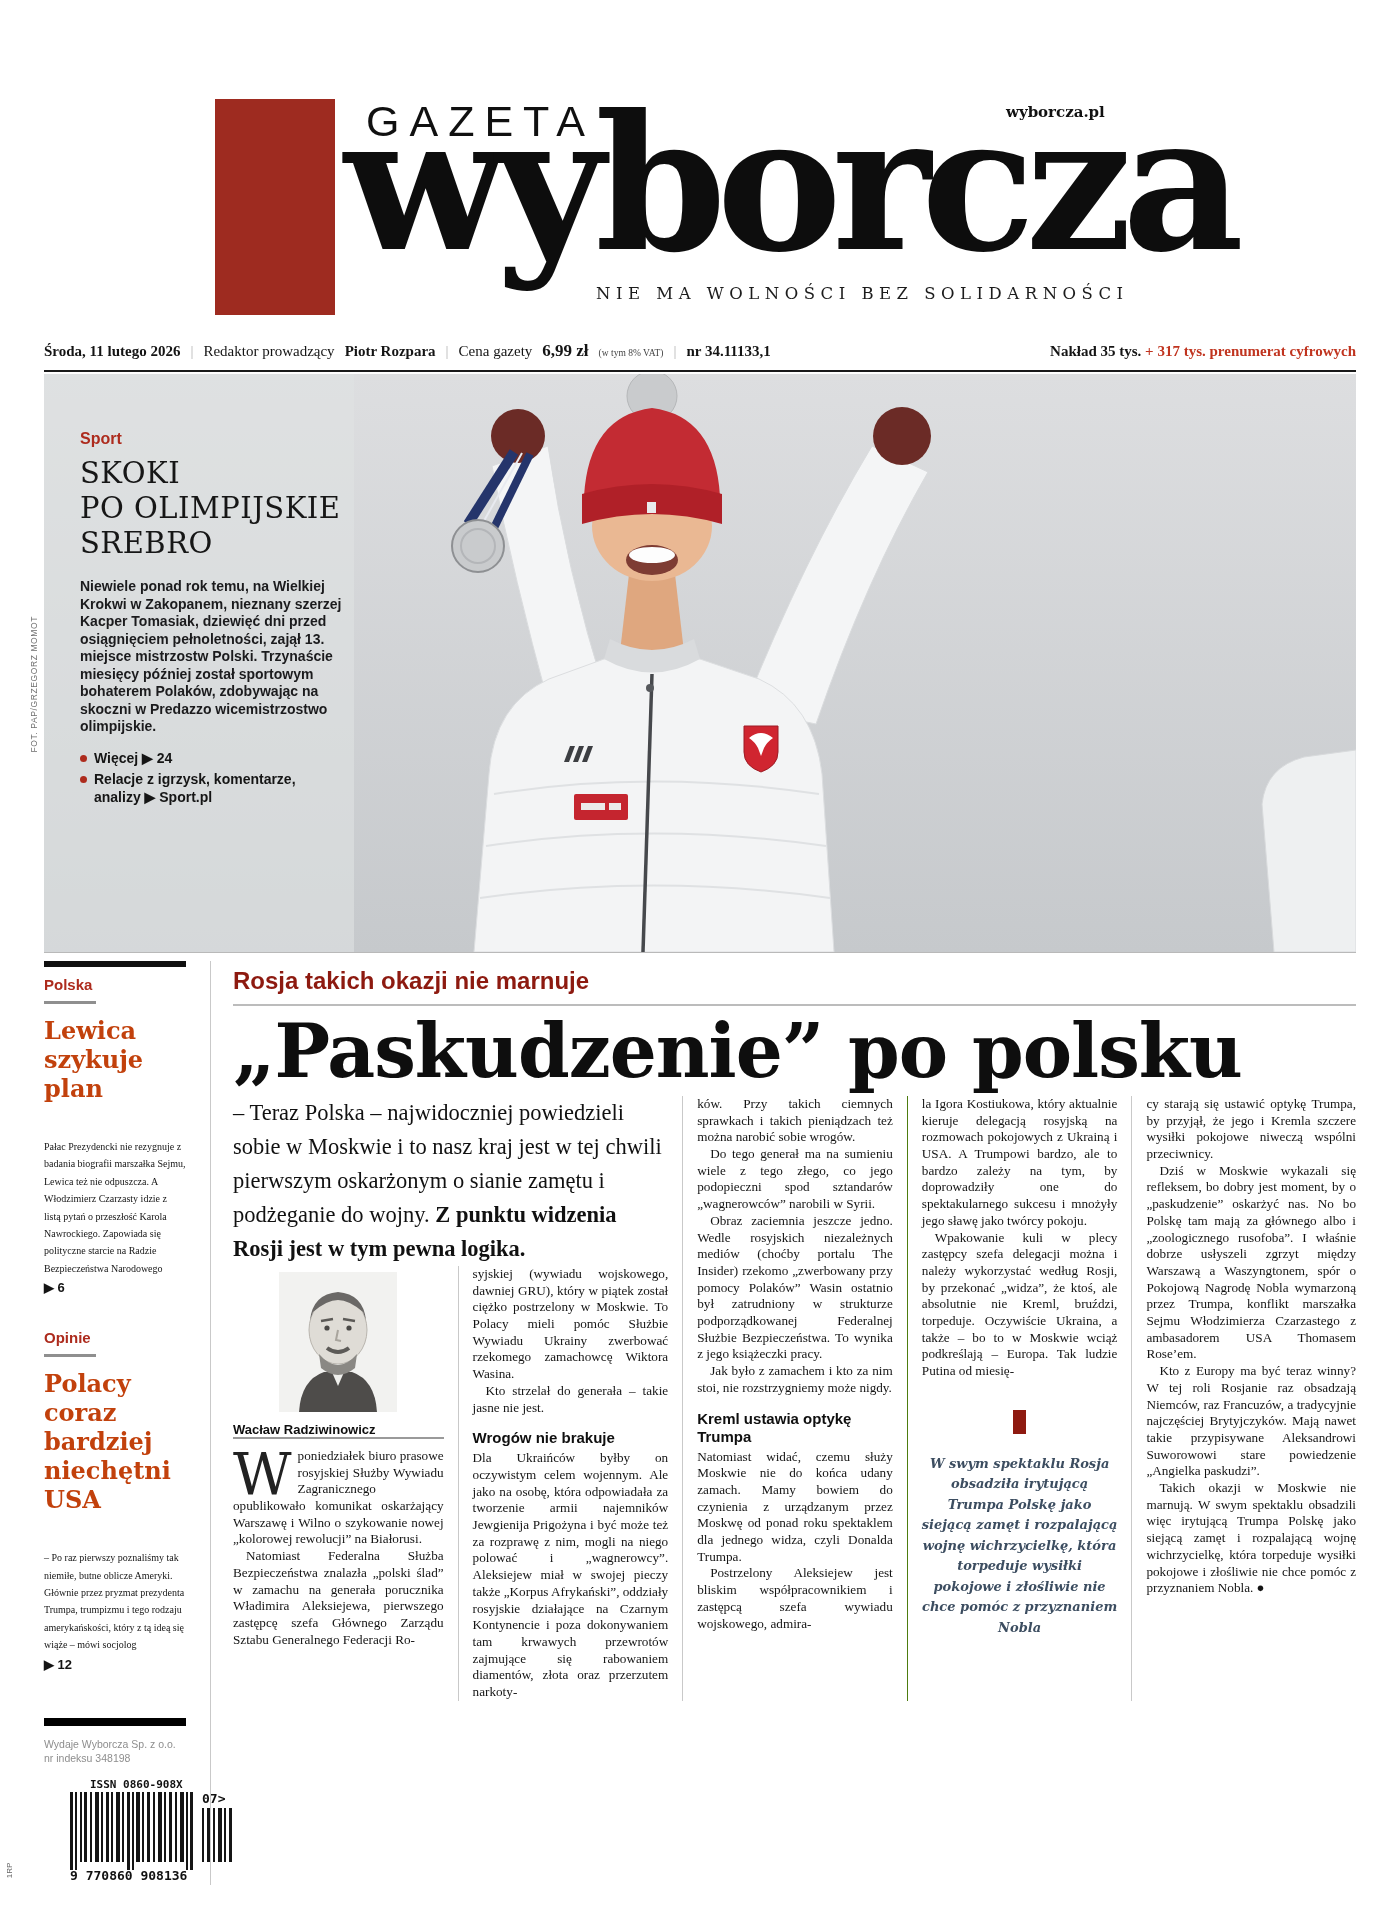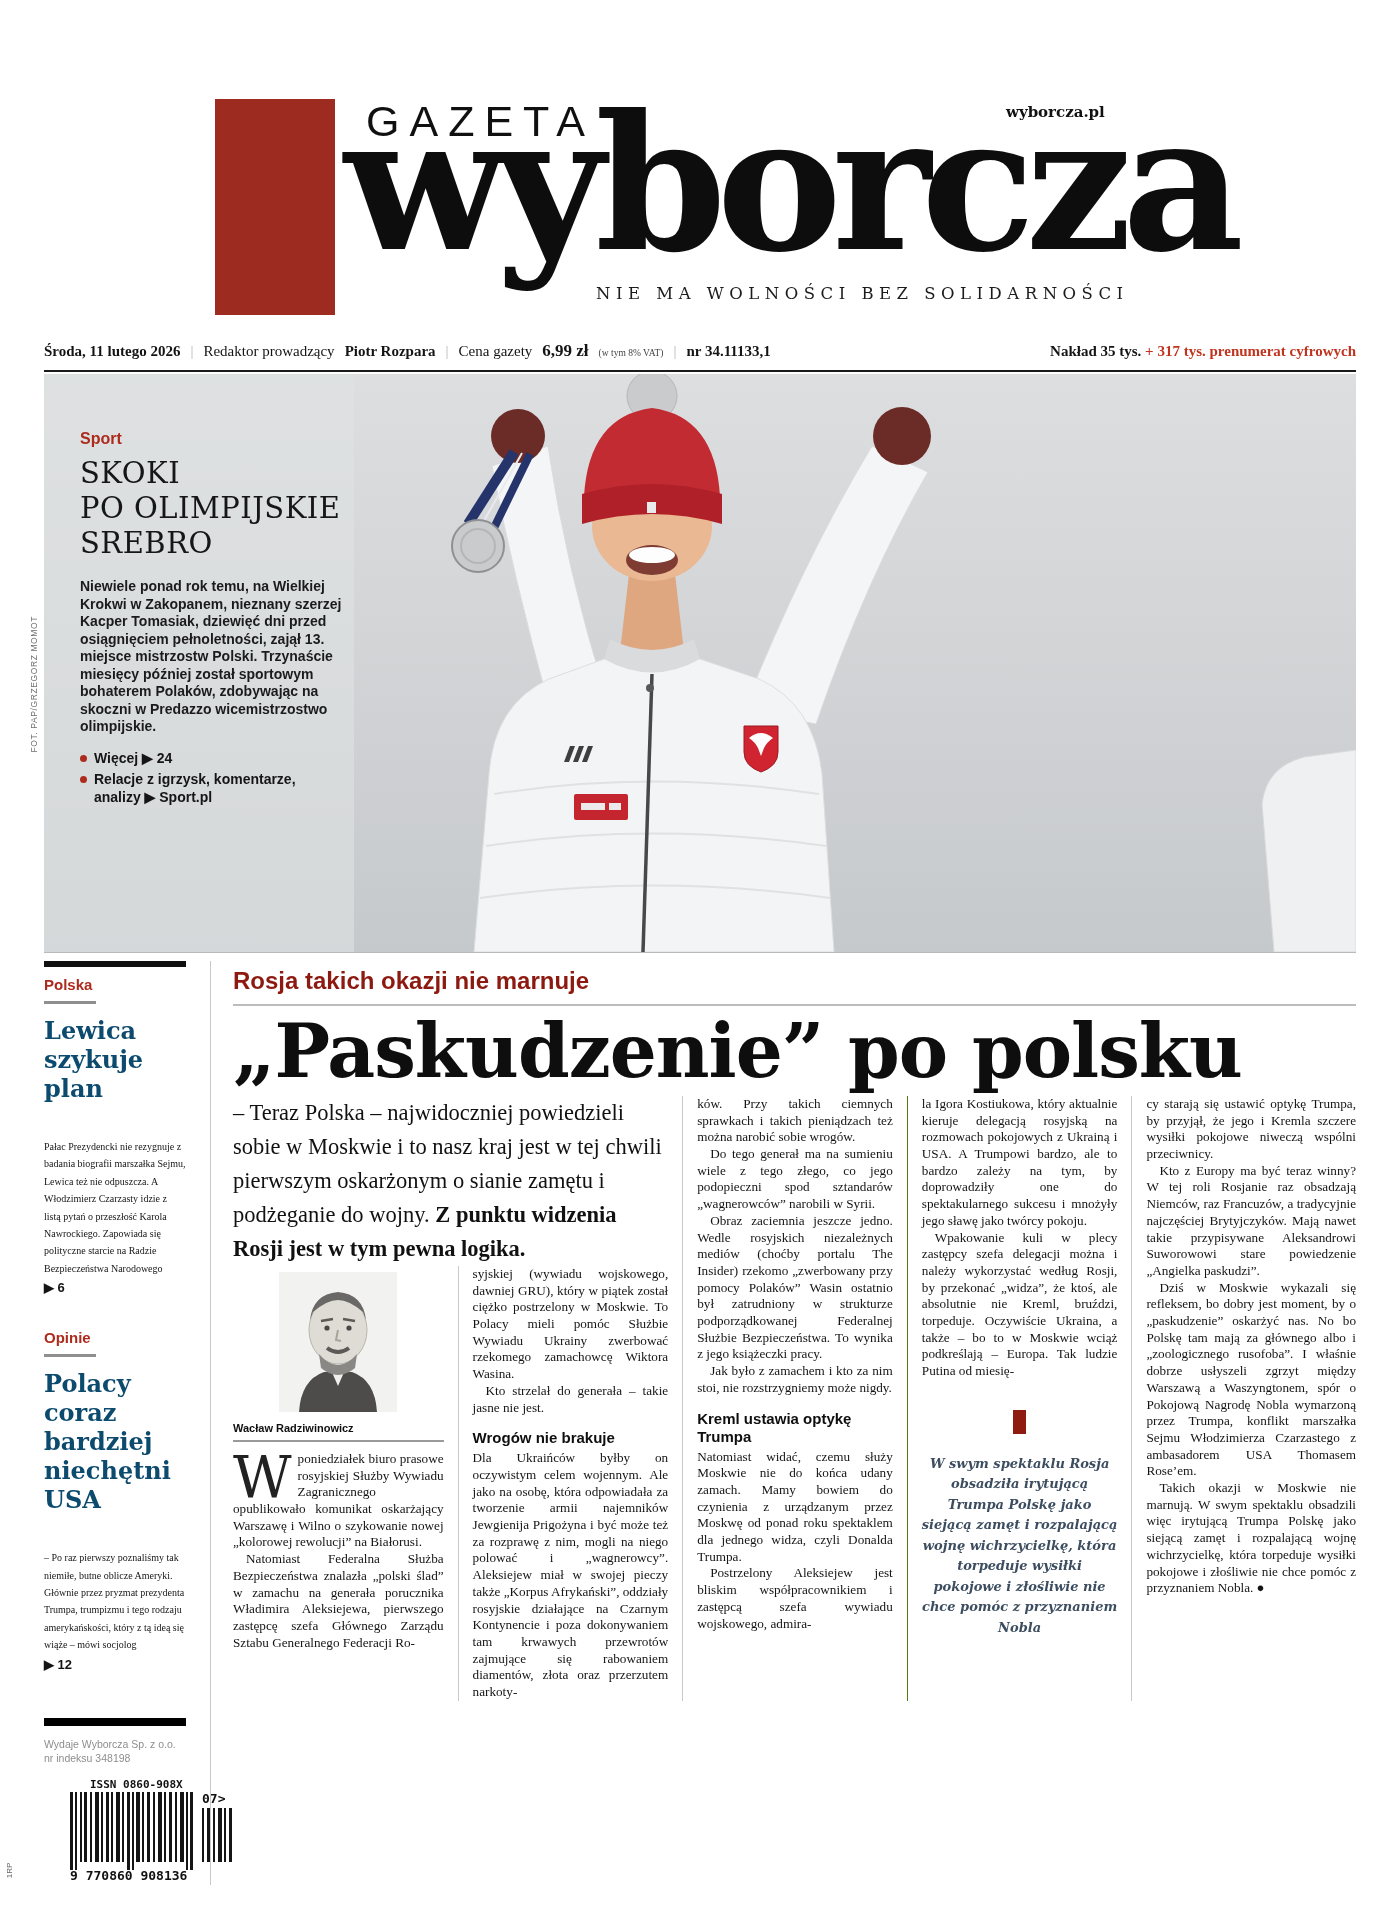--- a/index.html
+++ b/index.html
@@ -48,21 +48,21 @@
   .credit{position:absolute;left:-15px;bottom:200px;writing-mode:vertical-rl;transform:rotate(180deg);
           font-family:"Liberation Sans",sans-serif;font-size:8.5px;letter-spacing:.6px;color:#6f6f6f;}
 
   
   .lower{display:flex;margin:8px 44px 0;}
   .rail{width:142px;flex:none;}
   .railbar{height:6px;background:#101010;margin-bottom:9px;}
   .sec-label{font-family:"Liberation Sans",sans-serif;font-weight:700;font-size:15px;color:#ad2b1d;}
   .sec-rule{width:52px;height:3px;background:#8f8f8f;margin:8px 0 12px;}
   .rail h3{margin:0 0 14px;font-family:"DejaVu Serif",serif;font-weight:700;font-size:24px;
-           line-height:29px;color:#0c4a6e;}
+           line-height:29px;color:#c2410c;}
   .rail-body{font-size:10px;line-height:17.4px;color:#151515;margin-top:35px;}
   .rail-ref{font-family:"Liberation Sans",sans-serif;font-weight:700;font-size:13px;margin-top:3px;}
   .opinie{margin-top:34px;}
   .publisher{margin-top:46px;}
   .pubbar{height:8px;background:#000;margin-bottom:11px;}
   .pub-line{font-family:"Liberation Sans",sans-serif;font-size:10.5px;line-height:14px;color:#8e8e8e;}
   .barcode{margin:12px 0 0 26px;}
   .bc-text{font-family:"DejaVu Sans Mono",monospace;font-weight:700;}
 
   
@@ -80,22 +80,22 @@
   .c1b{grid-area:2/1/3/2;padding-left:0 !important;}
   .c2b{grid-area:2/2/3/3;border-left:1px solid #c9c9c9;}
   .c3{grid-area:1/3/3/4;border-left:1px solid #c9c9c9;padding-top:52px;}
   .c4{grid-area:1/4/3/5;border-left:1px solid #4d7c0f;padding-top:52px;}
   .c5{grid-area:1/5/3/6;border-left:1px solid #c9c9c9;padding-top:52px;padding-right:0 !important;}
   .cols p{margin:0;font-size:13.2px;line-height:16.7px;text-align:justify;color:#141414;}
   .cols p.indent{text-indent:13px;}
   .cols h4{margin:13px 0 3px;font-family:"Liberation Sans",sans-serif;font-weight:700;
            font-size:15px;line-height:18px;color:#0f0f0f;}
   .portrait{display:block;margin:6px auto 10px;}
-  .byline{font-family:"Liberation Sans",sans-serif;font-weight:700;font-size:11px;color:#0f0f0f;
-          padding-bottom:6px;border-bottom:2px solid #9a9a9a;margin-bottom:9px;}
+  .byline{font-family:"Liberation Sans",sans-serif;font-weight:700;font-size:13px;color:#0f0f0f;
+          border-bottom:2px solid #9a9a9a;margin-bottom:9px;}
   .dropcap{float:left;font-family:"DejaVu Serif",serif;font-size:57px;line-height:46px;
            padding:3px 6px 0 0;color:#222;}
   .pq-mark{width:13px;height:24px;background:#8e1a10;margin:30px auto 20px;}
   .pullquote{margin:0;font-family:"DejaVu Serif",serif;font-style:italic;font-weight:700;
              font-size:13px;line-height:20.5px;color:#3c4d60;text-align:center;}
   .edge-code{position:absolute;left:2px;top:1866px;transform:rotate(-90deg);
              font-family:"Liberation Sans",sans-serif;font-size:8px;color:#666;}
 </style>
 </head>
 <body>
@@ -311,22 +311,22 @@
 
         <div class="c4">
           <p>la Igora Kostiukowa, który aktualnie kieruje delegacją rosyjską na rozmowach pokojowych z Ukrainą i USA. A Trumpowi bardzo, ale to bardzo zależy na tym, by doprowadziły one do spektakularnego sukcesu i mnożyły jego sławę jako twórcy pokoju.</p>
           <p class="indent">Wpakowanie kuli w plecy zastępcy szefa delegacji można i należy wykorzystać według Rosji, by przekonać „widza”, że ktoś, ale absolutnie nie Kreml, bruździ, torpeduje. Oczywiście Ukraina, a także – bo to w Moskwie wciąż podkreślają – Europa. Tak ludzie Putina od miesię-</p>
           <div class="pq-mark"></div>
           <blockquote class="pullquote">W swym spektaklu Rosja obsadziła irytującą Trumpa Polskę jako siejącą zamęt i rozpalającą wojnę wichrzycielkę, która torpeduje wysiłki pokojowe i złośliwie nie chce pomóc z przyznaniem Nobla</blockquote>
         </div>
 
         <div class="c5">
           <p>cy starają się ustawić optykę Trumpa, by przyjął, że jego i Kremla szczere wysiłki pokojowe niweczą wspólni przeciwnicy.</p>
+          <p class="indent">Dziś w Moskwie wykazali się refleksem, bo dobry jest moment, by o „paskudzenie” oskarżyć nas. No bo Polskę tam mają za głównego albo i „zoologicznego rusofoba”. I właśnie dobrze usłyszeli zgrzyt między Warszawą a Waszyngtonem, spór o Pokojową Nagrodę Nobla wymarzoną przez Trumpa, konflikt marszałka Sejmu Włodzimierza Czarzastego z ambasadorem USA Thomasem Rose’em.</p>
           <p class="indent">Kto z Europy ma być teraz winny? W tej roli Rosjanie raz obsadzają Niemców, raz Francuzów, a tradycyjnie najczęściej Brytyjczyków. Mają nawet takie przypisywane Aleksandrowi Suworowowi stare powiedzenie „Angielka paskudzi”.</p>
-          <p class="indent">Dziś w Moskwie wykazali się refleksem, bo dobry jest moment, by o „paskudzenie” oskarżyć nas. No bo Polskę tam mają za głównego albo i „zoologicznego rusofoba”. I właśnie dobrze usłyszeli zgrzyt między Warszawą a Waszyngtonem, spór o Pokojową Nagrodę Nobla wymarzoną przez Trumpa, konflikt marszałka Sejmu Włodzimierza Czarzastego z ambasadorem USA Thomasem Rose’em.</p>
           <p class="indent">Takich okazji w Moskwie nie marnują. W swym spektaklu obsadzili więc irytującą Trumpa Polskę jako siejącą zamęt i rozpalającą wojnę wichrzycielkę, która torpeduje wysiłki pokojowe i złośliwie nie chce pomóc z przyznaniem Nobla. ●</p>
         </div>
 
       </div>
     </main>
   </div>
 
   <div class="edge-code">1RP</div>
 </div>
 

